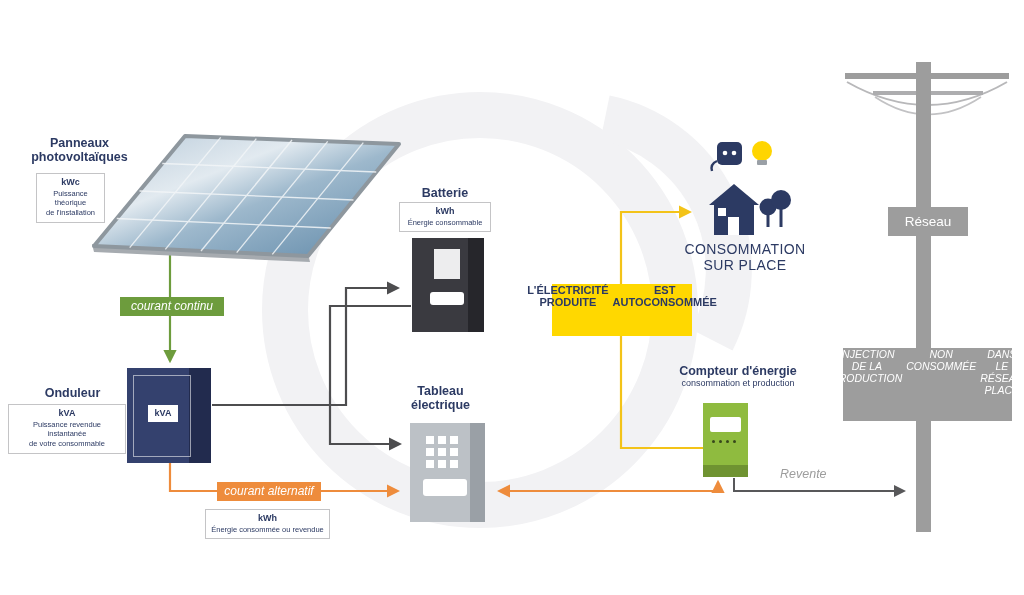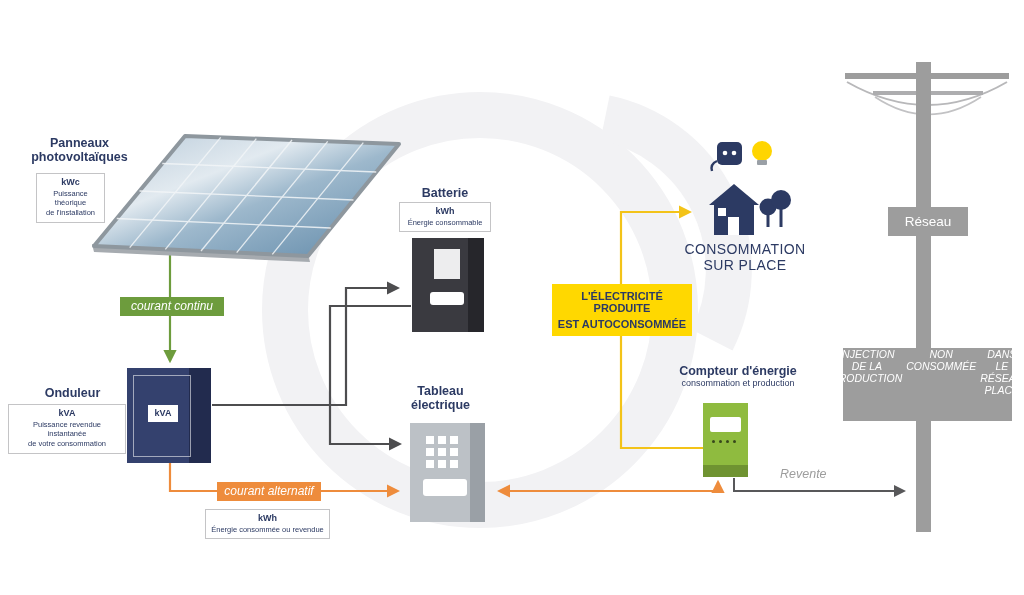--- a/index.html
+++ b/index.html
@@ -16,21 +16,21 @@
   .infobox{position:absolute;background:#fff;border:1px solid #c4c4c6;color:var(--navy);
            text-align:center;padding:3px 4px 4px;box-sizing:border-box;}
   .infobox .unit{display:block;font-weight:bold;font-size:9px;line-height:1.3;}
   .infobox .desc{display:block;font-size:7.5px;line-height:1.3;}
   .badge{position:absolute;height:19px;line-height:19px;color:#fff;font-style:italic;
          font-size:12px;text-align:center;}
   .badge.green{background:var(--green);}
   .badge.orange{background:var(--orange);}
   .yellowbox{position:absolute;left:552px;top:284px;width:140px;height:52px;background:var(--yellow);
              color:var(--navy);font-weight:bold;font-size:11px;text-align:center;
-             display:flex;flex-direction:column;justify-content:center;gap:4px;}
+             display:flex;justify-content:center;gap:4px;}
   .graybox{position:absolute;left:843px;top:348px;width:169px;height:73px;background:var(--gray);
            color:#fff;font-style:italic;font-size:10.5px;text-align:center;
            display:flex;justify-content:center;gap:4px;}
   .gridlabel{position:absolute;left:888px;top:207px;width:80px;height:29px;background:var(--gray);
              color:#fff;font-size:13.5px;line-height:29px;text-align:center;}
   .resale{position:absolute;left:780px;top:467px;width:70px;color:var(--gray);
           font-size:12.5px;font-style:italic;}
   .consume{position:absolute;left:680px;top:241px;width:130px;color:var(--navy);
            font-size:14px;letter-spacing:.4px;text-align:center;line-height:1.15;}
   
@@ -144,21 +144,21 @@
     <span class="desc">Puissance théorique</span>
     <span class="desc">de l'installation</span>
   </div>
 
   <div class="badge green" style="left:120px;top:297px;width:104px;">courant continu</div>
 
   <div class="abs title" style="left:20px;top:386px;width:105px;">Onduleur</div>
   <div class="infobox" style="left:8px;top:404px;width:118px;">
     <span class="unit">kVA</span>
     <span class="desc">Puissance revendue instantanée</span>
-    <span class="desc">de votre consommation</span>
+    <span class="desc">de votre consommable</span>
   </div>
   <div class="device onduleur">
     <div class="face"></div>
     <div class="tag">kVA</div>
   </div>
 
   <div class="abs title" style="left:400px;top:186px;width:90px;">Batterie</div>
   <div class="infobox" style="left:399px;top:202px;width:92px;">
     <span class="unit">kWh</span>
     <span class="desc">Énergie consommable</span>

